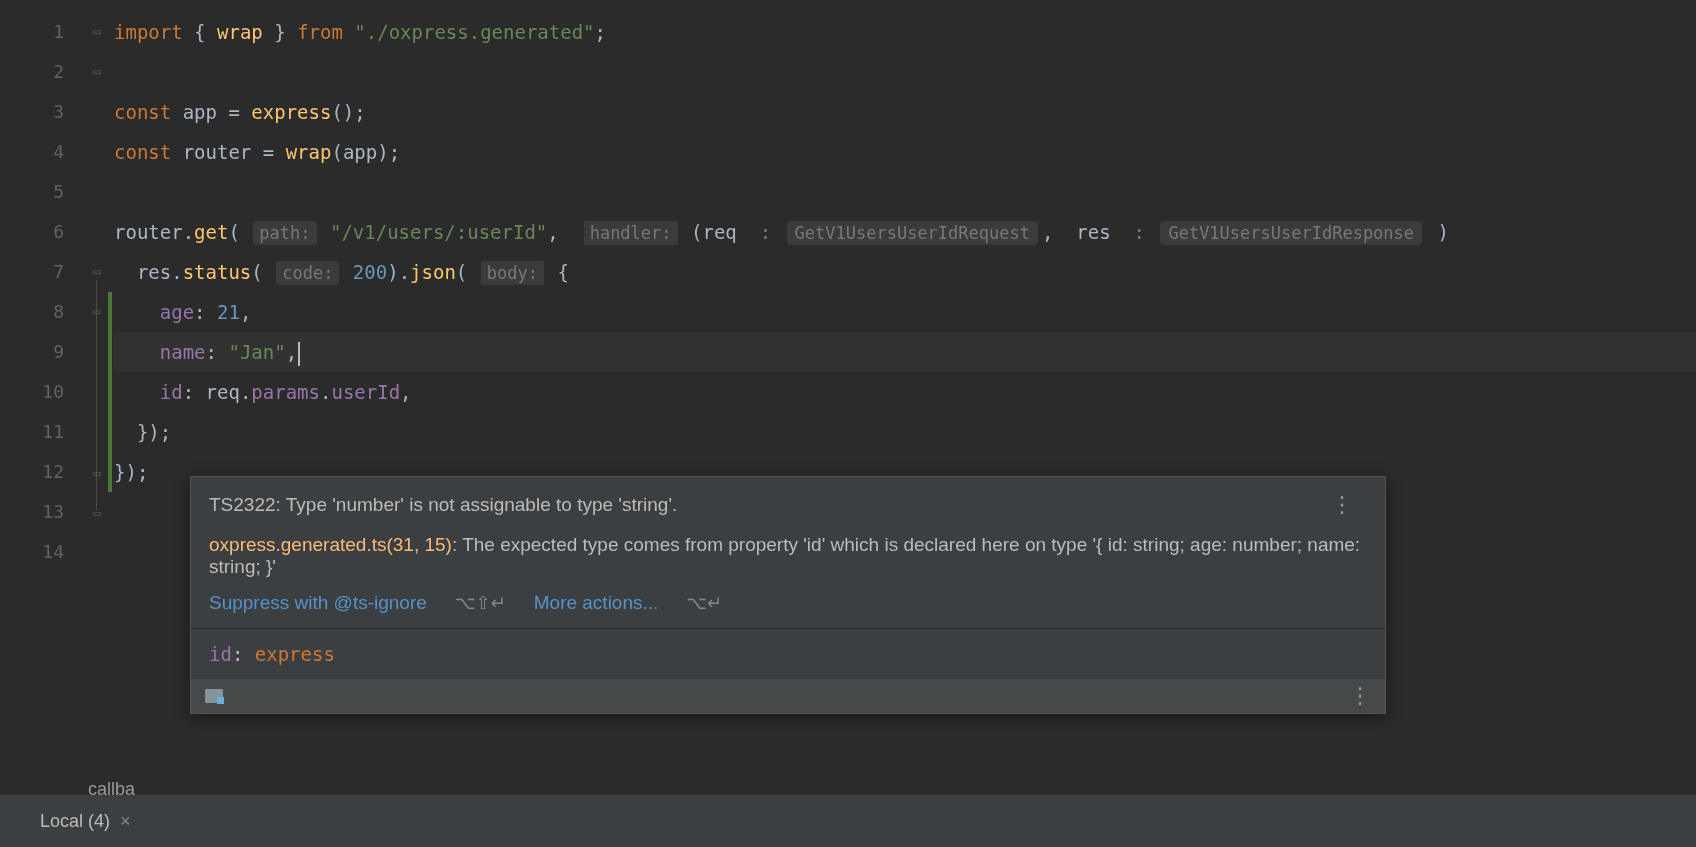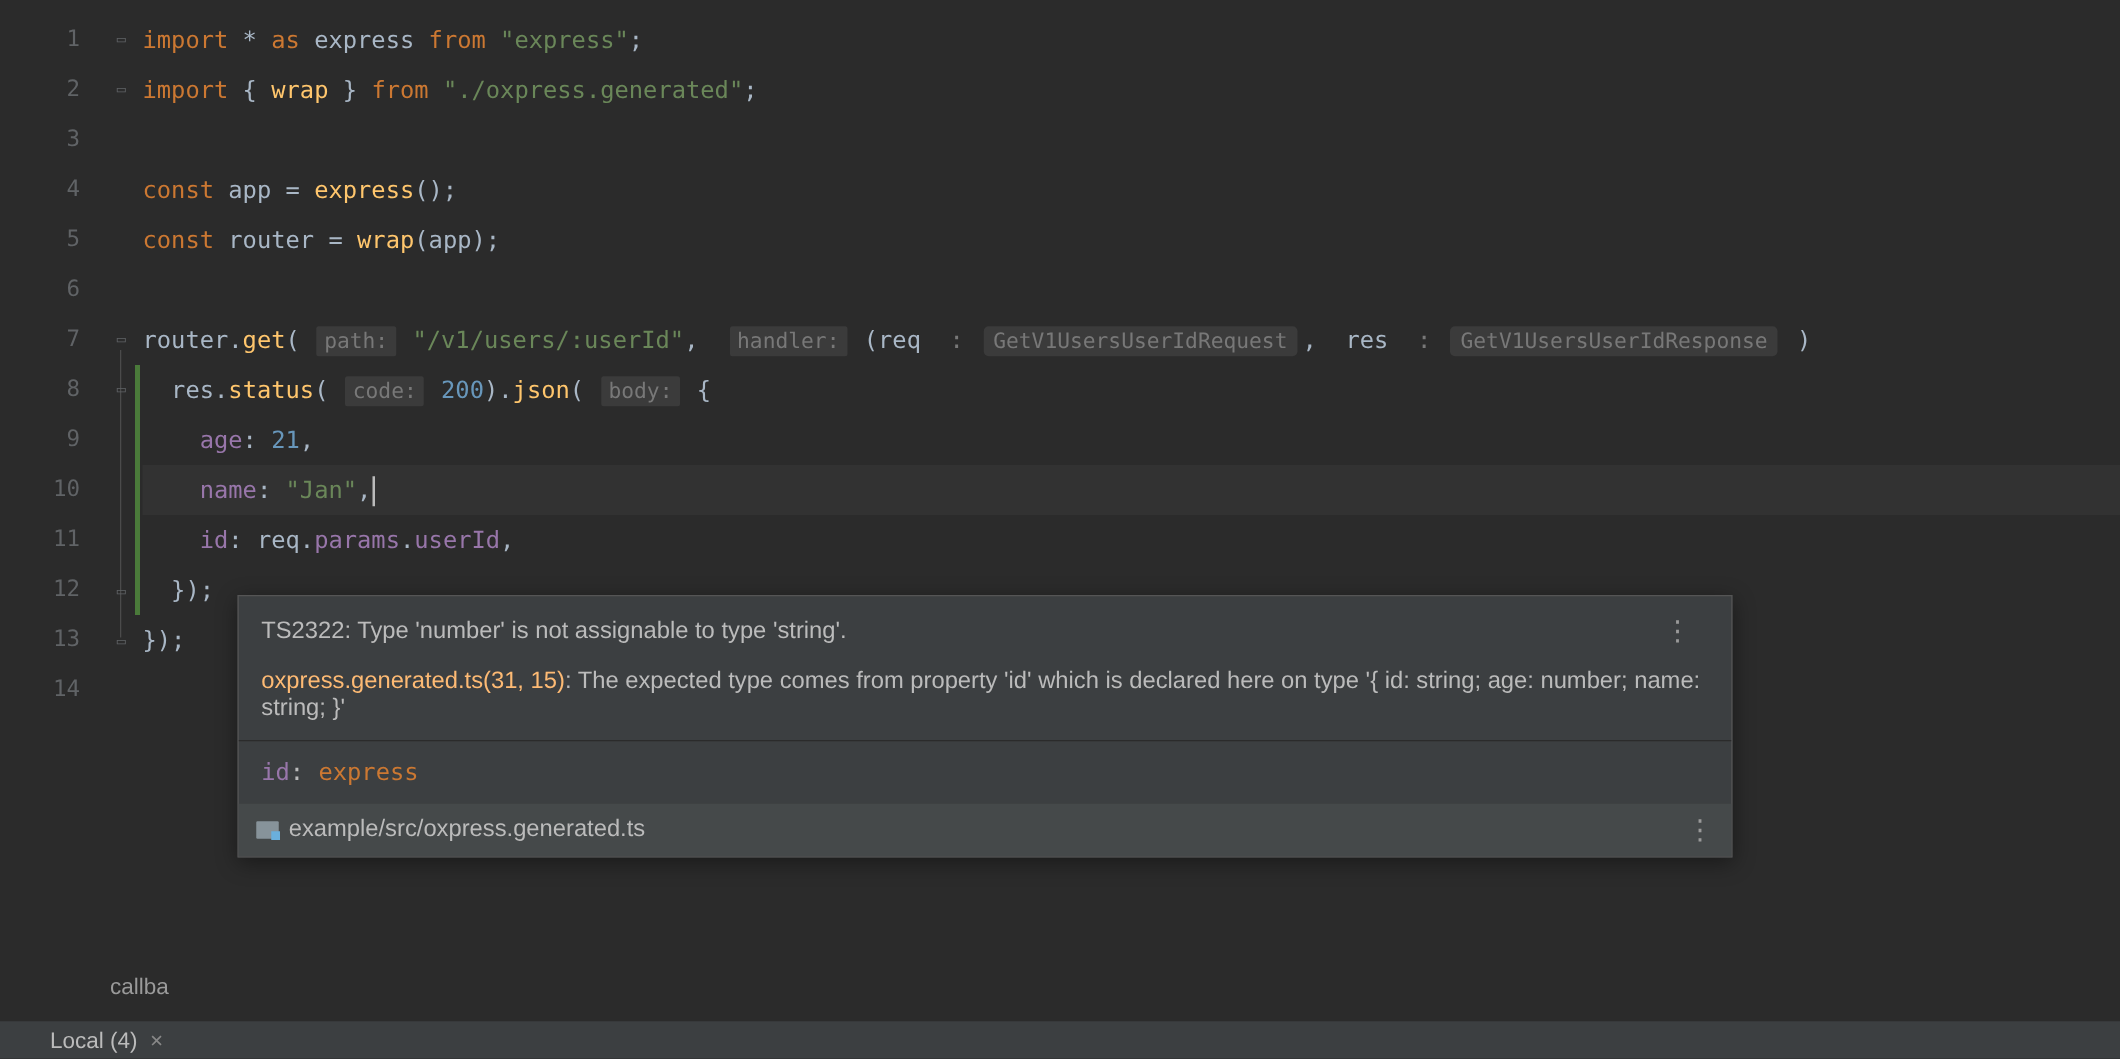--- a/index.html
+++ b/index.html
@@ -195,21 +195,21 @@
   line-height: 36px;
   padding-left: 88px;
   color: #9a9a9a;
   font-family: -apple-system, sans-serif;
   font-size: 18px;
 }
 .bottom-tabs {
   position: absolute;
   left: 0;
   bottom: 0;
-  height: 30px;
+  height: 52px;
   width: 100%;
   background: #3c3f41;
   display: flex;
   align-items: center;
   padding-left: 40px;
 }
 .tab {
   display: flex;
   align-items: center;
   gap: 10px;
@@ -246,21 +246,20 @@
     <div class="fold-marker" style="top:12px">▭</div>
     <div class="fold-marker" style="top:52px">▭</div>
     <div class="fold-marker" style="top:252px">▭</div>
     <div class="fold-line" style="top:268px;height:230px;"></div>
     <div class="fold-marker" style="top:292px">▭</div>
     <div class="fold-marker" style="top:454px">▭</div>
     <div class="fold-marker" style="top:494px">▭</div>
   </div>
 
   <div class="code-area">
-    <div class="code-line"><span class="kw">import</span> <span>*</span> <span class="kw">as</span> <span class="ident">express</span> <span class="kw">from</span> <span class="str">"express"</span><span>;</span></div>
     <div class="code-line"><span class="kw">import</span> <span>{</span> <span class="func">wrap</span> <span>}</span> <span class="kw">from</span> <span class="str">"./oxpress.generated"</span><span>;</span></div>
     <div class="code-line"></div>
     <div class="code-line"><span class="kw">const</span> <span class="ident">app</span> <span>=</span> <span class="func">express</span><span>();</span></div>
     <div class="code-line"><span class="kw">const</span> <span class="ident">router</span> <span>=</span> <span class="func">wrap</span><span>(</span><span class="ident">app</span><span>);</span></div>
     <div class="code-line"></div>
     <div class="code-line"><span class="ident">router</span><span>.</span><span class="func">get</span><span>(</span> <span class="param-hint">path:</span> <span class="str">"/v1/users/:userId"</span><span>,</span>  <span class="param-hint">handler:</span> <span>(</span><span class="ident">req</span> <span class="type-hint"> : </span><span class="inlay-type">GetV1UsersUserIdRequest</span><span>,</span>  <span class="ident">res</span> <span class="type-hint"> : </span><span class="inlay-type">GetV1UsersUserIdResponse</span> <span>)</span></div>
     <div class="code-line">  <span class="ident">res</span><span>.</span><span class="func">status</span><span>(</span> <span class="param-hint">code:</span> <span class="num">200</span><span>)</span>.<span class="func">json</span><span>(</span> <span class="param-hint">body:</span> <span>{</span></div>
     <div class="code-line">    <span class="prop">age</span><span>:</span> <span class="num">21</span><span>,</span></div>
     <div class="code-line current">    <span class="prop">name</span><span>:</span> <span class="str">"Jan"</span><span>,</span><span class="cursor"></span></div>
     <div class="code-line">    <span class="prop error-underline">id</span><span>:</span> <span class="ident">req</span><span>.</span><span class="prop">params</span><span>.</span><span class="prop">userId</span><span>,</span></div>
@@ -273,28 +272,33 @@
 <div class="tooltip">
   <div class="tooltip-section">
     <div class="tooltip-error">
       <span>TS2322: Type 'number' is not assignable to type 'string'.</span>
       <span class="more-icon">⋮</span>
     </div>
     <div style="height:14px"></div>
     <div>
       <span class="tooltip-link">oxpress.generated.ts(31, 15)</span><span>: The expected type comes from property 'id' which is declared here on type '{ id: string; age: number; name: string; }'</span>
     </div>
+    <div class="tooltip-actions">
+      <span class="tooltip-action">Suppress with @ts-ignore</span>
+      <span class="shortcut">⌥⇧↵</span>
+      <span class="tooltip-action">More actions...</span>
+      <span class="shortcut">⌥↵</span>
+    </div>
   </div>
   <div class="tooltip-divider"></div>
   <div class="tooltip-typeinfo">
     <span class="propname">id</span><span>: </span><span class="typename">express</span>
   </div>
   <div class="tooltip-file">
     <span class="folder-icon"></span>
-    <span>example/src/oxpress.generated.ts</span>
     <span class="more-icon">⋮</span>
   </div>
 </div>
 
 <div class="bottom-status">
   <span>callba</span>
 </div>
 
 <div class="bottom-tabs">
   <div class="tab">

